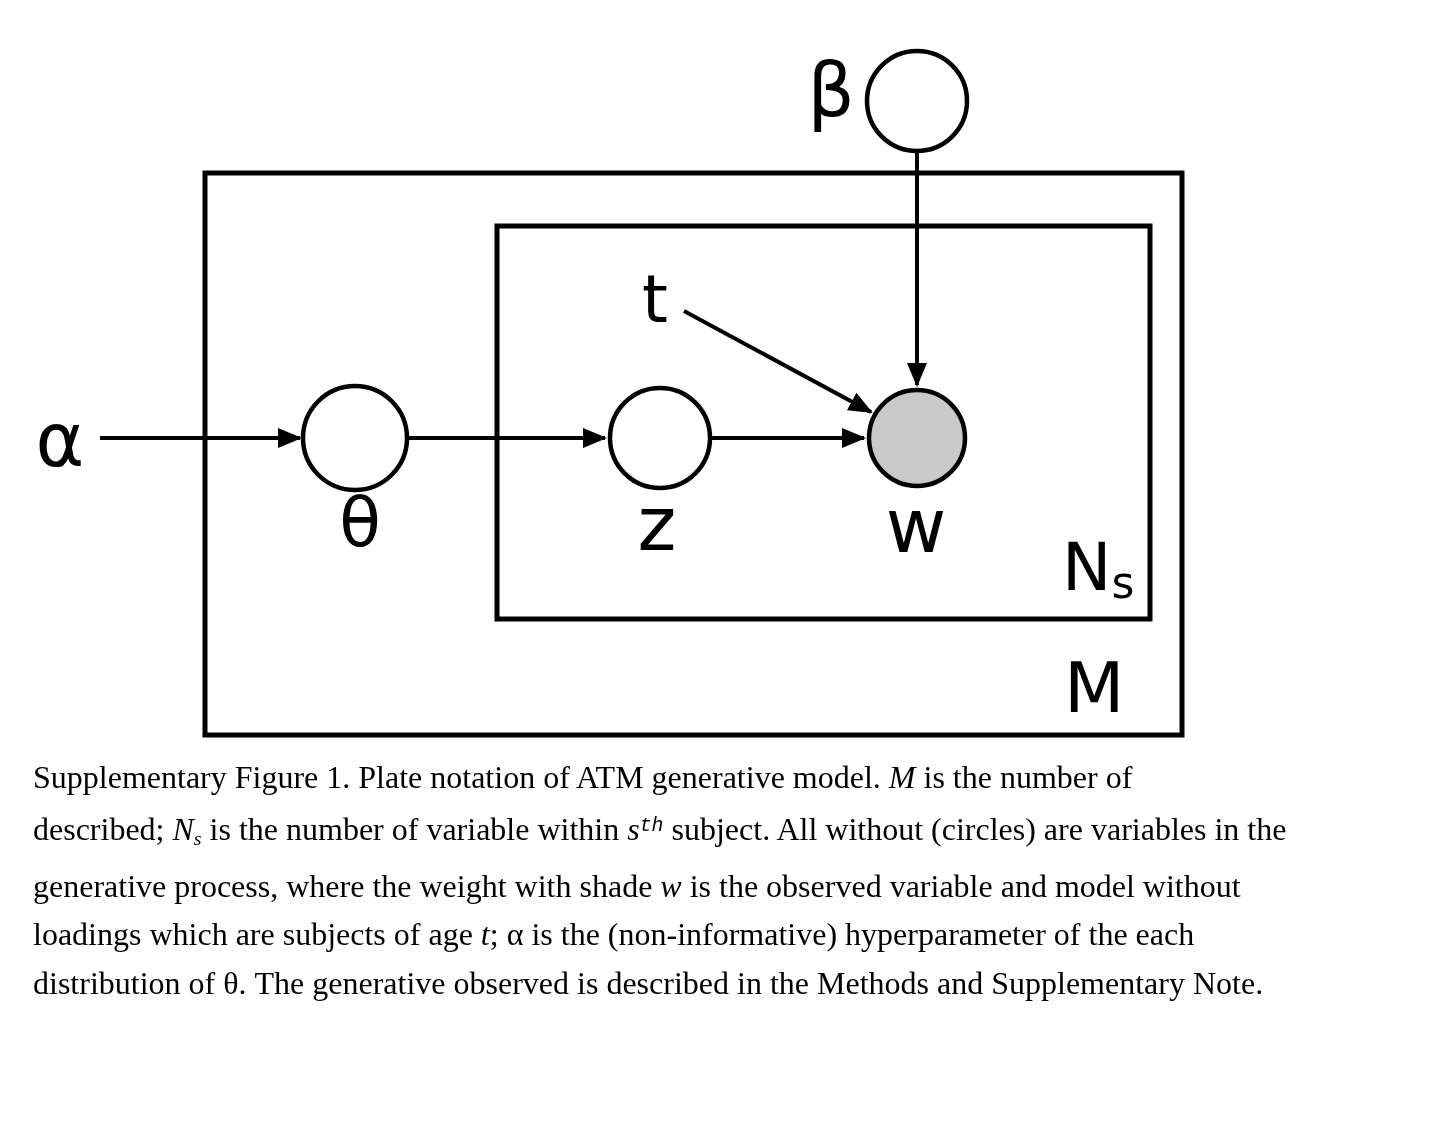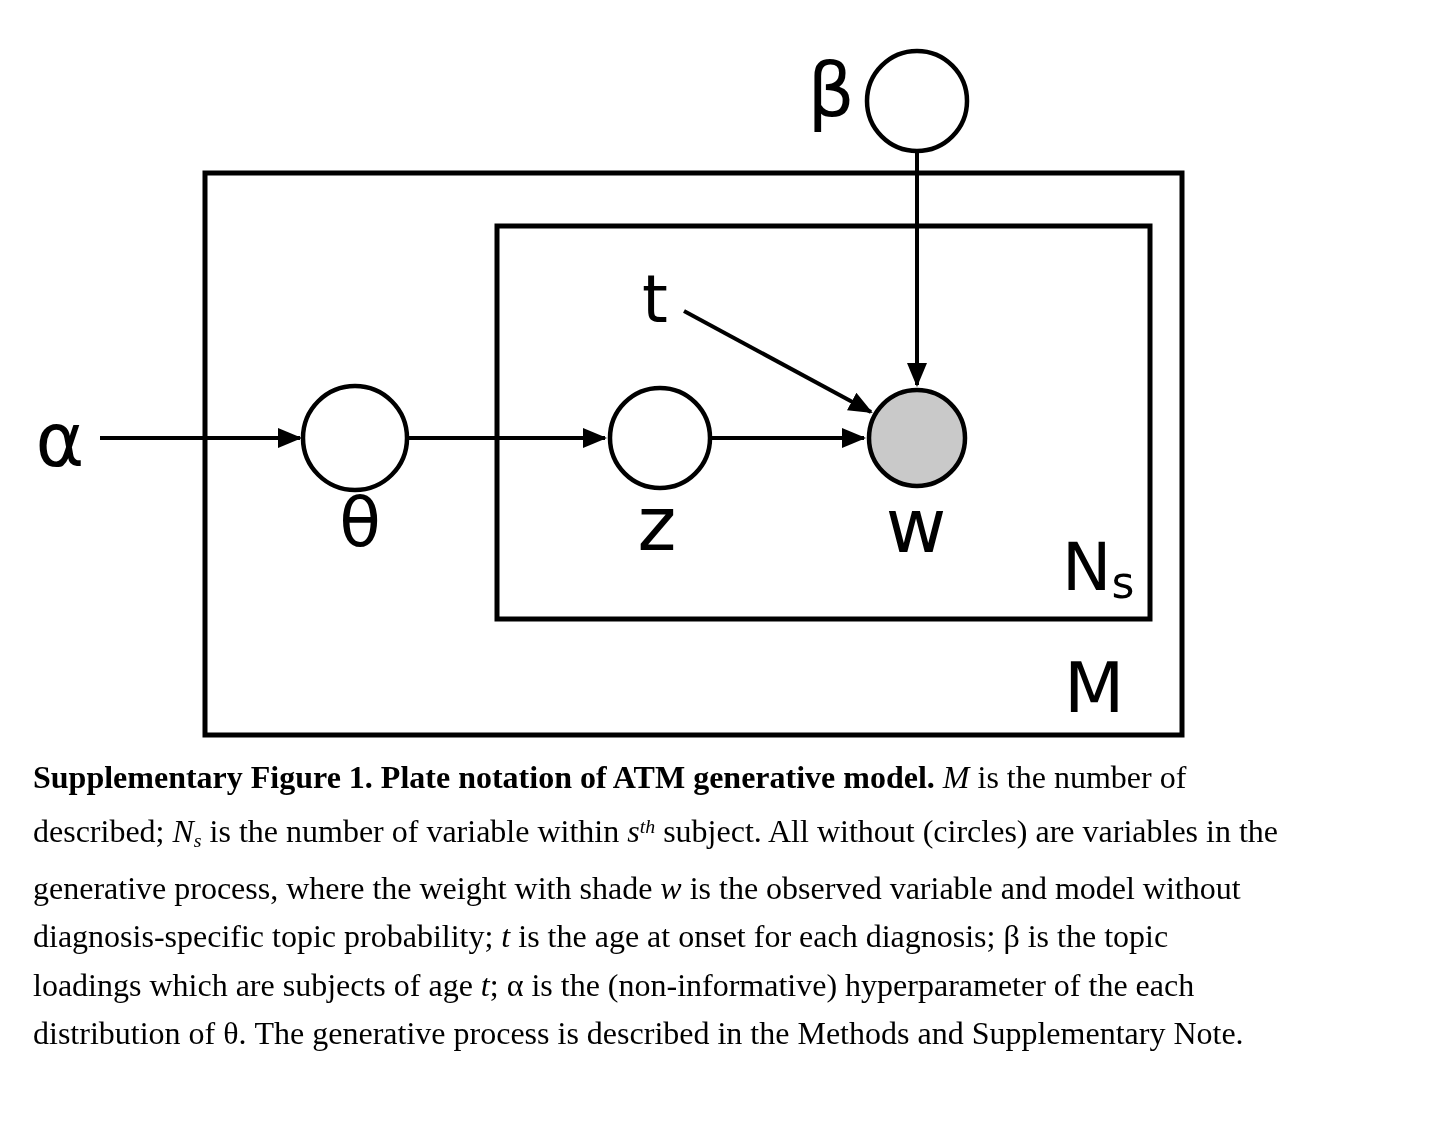--- a/index.html
+++ b/index.html
@@ -15,24 +15,24 @@
   .caption{
     position:absolute;
     left:33px;
     top:753px;
     width:1390px;
     font-size:32px;
     line-height:48.5px;
     color:#000;
   }
   .cap-line{white-space:nowrap;}
-  .seg-b{font-weight:bold;}
+  .seg-b{font-weight:normal;}
   .seg-i{font-style:italic;}
   .seg-sub{font-size:0.62em;vertical-align:-0.25em;}
-  .seg-sup{font-size:0.62em;vertical-align:0.45em;}
+  .seg-sup{font-size:0.62em;vertical-align:0.45em;font-family:Liberation Mono, monospace;}
   .node-label{
     font-family:"DejaVu Sans", sans-serif;
     fill:#000;
   }
 </style>
 </head>
 <body>
 
 <div class="diagram-wrap">
   <svg width="1446" height="756" viewBox="0 0 1446 756" xmlns="http://www.w3.org/2000/svg">
@@ -67,16 +67,15 @@
       <tspan>N</tspan><tspan font-size="44" dy="8">s</tspan>
     </text>
     <text class="node-label" x="1064" y="712" font-size="70" text-anchor="start">M</text>
   </svg>
 </div>
 
 <div class="caption">
     <div class="cap-line"><span class="seg-b">Supplementary Figure 1. Plate notation of ATM generative model.</span><span class=""> </span><span class="seg-i">M</span><span class=""> is the number of</span></div>
     <div class="cap-line"><span class="">described; </span><span class="seg-i">N</span><span class="seg-i seg-sub">s</span><span class=""> is the number of variable within </span><span class="seg-i">s</span><span class="seg-i seg-sup">th</span><span class=""> subject. All without (circles) are variables in the</span></div>
     <div class="cap-line"><span class="">generative process, where the weight with shade </span><span class="seg-i">w</span><span class=""> is the observed variable and model without</span></div>
-    <div class="cap-line"><span class="">diagnosis-specific topic probability; </span><span class="seg-i">t</span><span class=""> is the age at onset for each diagnosis; β is the topic</span></div>
     <div class="cap-line"><span class="">loadings which are subjects of age </span><span class="seg-i">t</span><span class="">; α is the (non-informative) hyperparameter of the each</span></div>
-    <div class="cap-line"><span class="">distribution of θ. The generative process is described in the Methods and Supplementary Note.</span></div>
+    <div class="cap-line"><span class="">distribution of θ. The generative observed is described in the Methods and Supplementary Note.</span></div>
   </div>
 
 </body></html>

